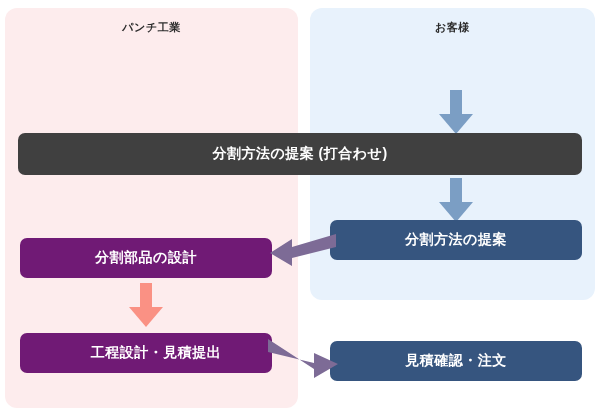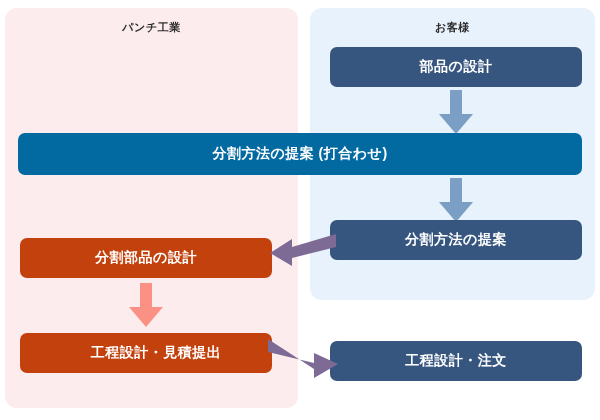--- a/index.html
+++ b/index.html
@@ -54,22 +54,22 @@
     display: flex;
     align-items: center;
     justify-content: center;
     color: #ffffff;
     font-size: 14px;
     font-weight: bold;
     letter-spacing: 0.5px;
     box-sizing: border-box;
   }
   .box-blue  { background: #36557f; }
-  .box-red   { background: #c2410c; }
-  .box-purple{ background: #0369a1; }
+  .box-red   { background: #701a75; }
+  .box-purple{ background: #404040; }
 
   #box-part-design      { left: 330px; top: 47px;  width: 252px; height: 40px; }
   #box-split-approve    { left: 330px; top: 220px; width: 252px; height: 40px; }
   #box-quote-order      { left: 330px; top: 341px; width: 252px; height: 40px; }
   #box-split-proposal   { left: 18px;  top: 133px; width: 564px; height: 42px; }
   #box-split-part       { left: 20px;  top: 238px; width: 252px; height: 40px; }
   #box-process-quote    { left: 20px;  top: 333px; width: 252px; height: 40px; padding-left: 20px; }
 
   
   .arrow-down {
@@ -118,21 +118,20 @@
 <div id="stage">
 
   <div class="panel" id="panel-left">
     <div class="panel-title">パンチ工業</div>
   </div>
 
   <div class="panel" id="panel-right">
     <div class="panel-title">お客様</div>
   </div>
 
-  <div class="box box-blue" id="box-part-design">部品の設計</div>
 
   <div class="arrow-down blue-arrow" id="arrow-design-to-proposal">
     <div class="shaft"></div>
     <div class="head"></div>
   </div>
 
   <div class="box box-purple" id="box-split-proposal">分割方法の提案 (打合わせ)</div>
 
   <div class="arrow-down blue-arrow" id="arrow-proposal-to-approve">
     <div class="shaft"></div>
@@ -143,21 +142,21 @@
 
   <div class="box box-red" id="box-split-part">分割部品の設計</div>
 
   <div class="arrow-down salmon-arrow" id="arrow-part-to-quote">
     <div class="shaft"></div>
     <div class="head"></div>
   </div>
 
   <div class="box box-red" id="box-process-quote">工程設計・見積提出</div>
 
-  <div class="box box-blue" id="box-quote-order">工程設計・注文</div>
+  <div class="box box-blue" id="box-quote-order">見積確認・注文</div>
 
   <svg class="diag-arrow" id="arrow-approve-to-part" viewBox="0 0 68 50" width="68" height="50">
     <g>
       <polygon points="68,6 68,19 24,30 24,38 2,25 24,11 24,19" fill="#7d6b96"></polygon>
     </g>
   </svg>
 
   <svg class="diag-arrow" id="arrow-quote-to-order" viewBox="0 0 72 50" width="72" height="50">
     <g>
       <polygon points="0,6 0,19 46,30 46,20 70,31 46,45 46,36" fill="#7d6b96"></polygon>

